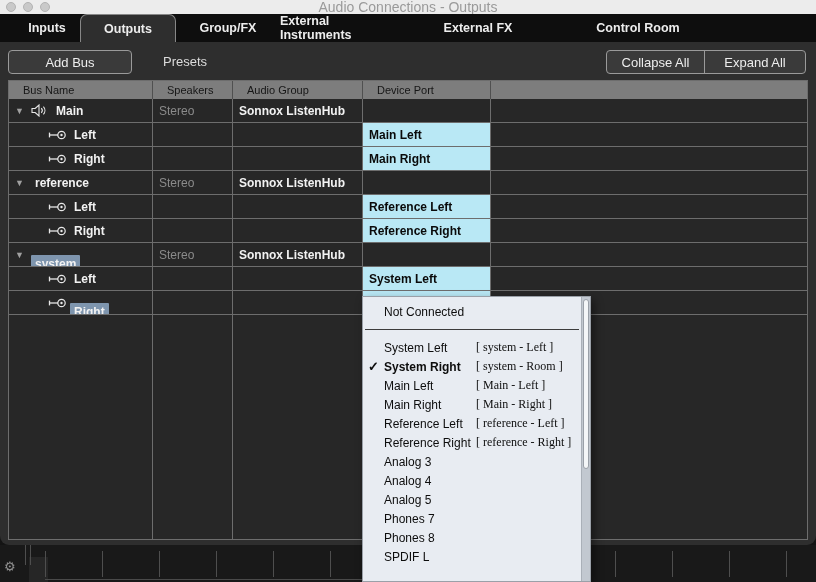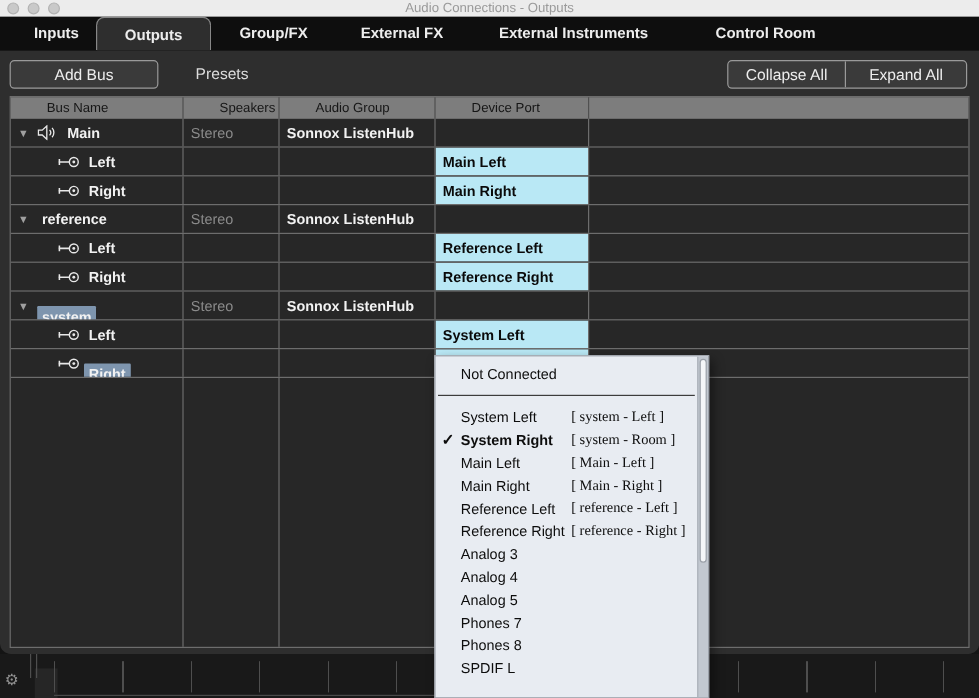--- a/index.html
+++ b/index.html
@@ -4,21 +4,21 @@
 <style>
   * { margin:0; padding:0; box-sizing:border-box; }
   html,body { width:816px; height:582px; overflow:hidden; }
   body { background:#141414; font-family:"Liberation Sans", sans-serif; position:relative; }
 
   
   .titlebar { position:absolute; top:0; left:0; width:816px; height:14px; background:#ececec; z-index:3; }
   .lights { position:absolute; left:6px; top:2px; display:flex; gap:7px; }
   .light { width:10px; height:10px; border-radius:50%; background:#c9c9c9; border:1px solid #b3b3b3; }
   .wintitle { position:absolute; left:0; right:0; top:0; height:14px; line-height:14px;
-              text-align:center; font-size:11px; color:#9a9a9a; }
+              text-align:center; font-size:14px; color:#9a9a9a; }
 
   
   .tabbar { position:absolute; top:14px; left:0; width:816px; height:28px; background:#0e0e0e;
             display:flex; padding-left:14px; z-index:3; }
   .tab { display:flex; align-items:center; justify-content:center; font-size:12.5px; font-weight:bold;
          color:#ededed; height:28px; cursor:default; }
   .tab:nth-child(1){ width:66px; }
   .tab:nth-child(2){ width:96px; }
   .tab:nth-child(3){ width:104px; }
   .tab:nth-child(4){ width:110px; }
@@ -47,21 +47,21 @@
   .seg { height:100%; display:flex; align-items:center; justify-content:center; color:#ededed;
          font-size:13px; }
   .seg:first-child { width:98px; border-right:1px solid #9a9a9a; }
   .seg:last-child { width:100px; }
 
   
   .bus-table { position:absolute; left:8px; top:38px; width:800px; height:460px;
                border:1px solid #6d6d6d; display:flex; flex-direction:column; background:#272727; }
   .grid-cols { display:grid; grid-template-columns:144px 80px 130px 128px 1fr; }
   .thead { height:18px; background:#7d7d7d; color:#161616; font-size:11px; flex:0 0 auto; }
-  .thead .hcell { border-right:1px solid #505050; display:flex; align-items:center; padding-left:1px;margin-left:29px; }
+  .thead .hcell { border-right:1px solid #505050; display:flex; align-items:center; padding-left:14px; }
   .thead .hcell:last-child { border-right:none; }
   .trow { height:24px; border-bottom:1px solid #6d6d6d; flex:0 0 auto; }
   .tcell { border-right:1px solid #6d6d6d; display:flex; align-items:center; overflow:hidden; }
   .tcell:last-child { border-right:none; }
   .cell-name { padding-left:6px; color:#f2f2f2; font-size:12px; font-weight:bold; }
   .trow.channel .cell-name { padding-left:39px; }
   .tri { width:16px; font-size:9px; color:#a0a0a0; flex:0 0 auto; }
   .spk { margin-right:5px; flex:0 0 auto; display:flex; }
   .conn { margin-right:3px; flex:0 0 auto; display:flex; }
   .name-text { padding:2px 4px; border-radius:1px; white-space:nowrap; }
@@ -119,24 +119,24 @@
     <div class="tab">
       <span>Inputs</span>
     </div>
     <div class="tab active">
       <span>Outputs</span>
     </div>
     <div class="tab">
       <span>Group/FX</span>
     </div>
     <div class="tab">
+      <span>External Instruments</span>
+    </div>
+    <div class="tab">
       <span>External FX</span>
-    </div>
-    <div class="tab">
-      <span>External Instruments</span>
     </div>
     <div class="tab">
       <span>Control Room</span>
     </div>
   </div>
 
 <div class="panel">
   <div class="btn add-bus">Add Bus</div>
   <div class="presets-label">Presets</div>
   <div class="preset-select">

